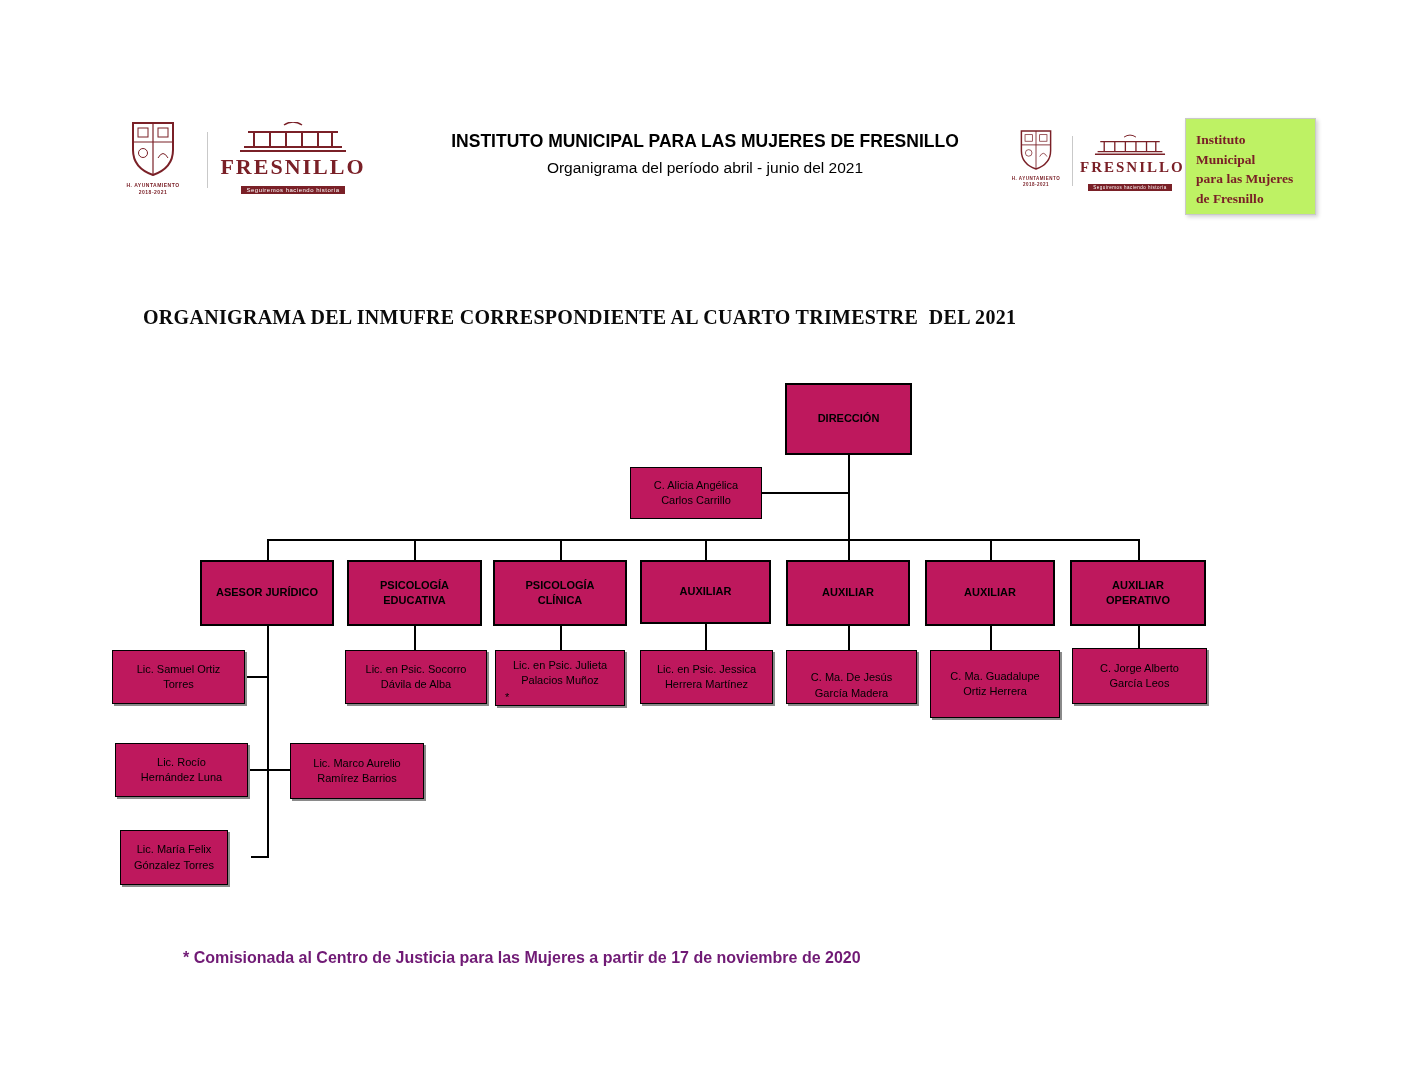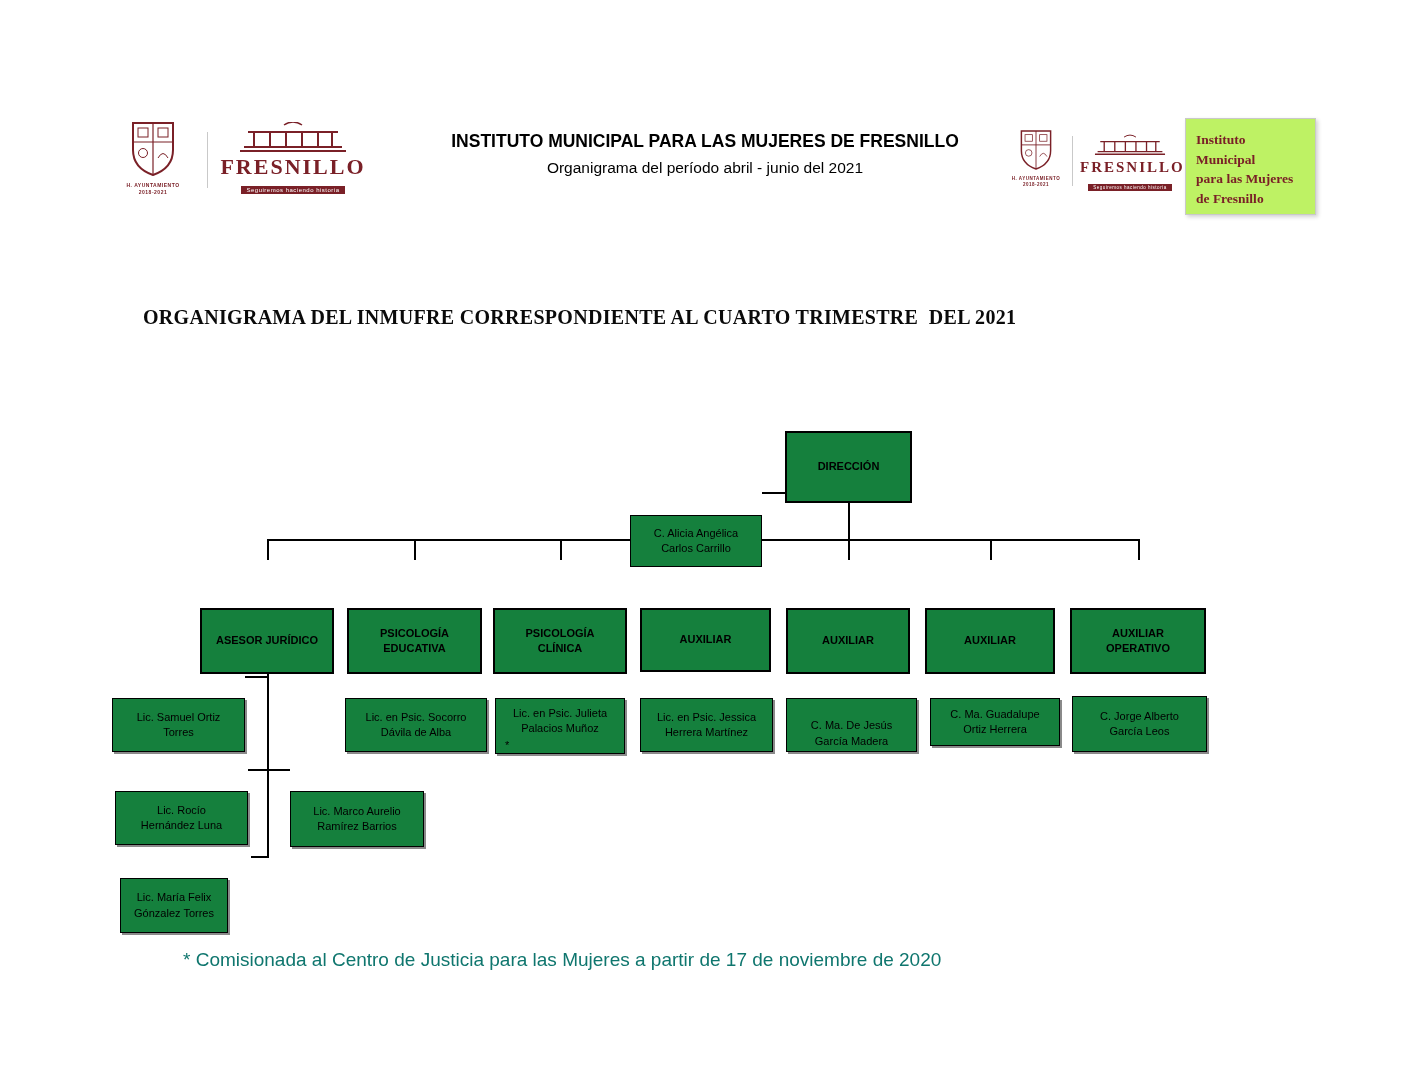--- a/index.html
+++ b/index.html
@@ -25,31 +25,31 @@
   }
   .inst-box-text{font-family:"Liberation Serif",serif;font-weight:bold;color:#7a2027;font-size:13.5px;line-height:1.45;white-space:pre-line;}
   
   .doc-title{
     position:absolute;left:143px;top:306px;width:1100px;
     font-family:"Liberation Serif",serif;font-weight:bold;font-size:20px;color:#0a0a0a;
     white-space:pre-wrap;letter-spacing:.3px;
   }
   
   .node{
-    position:absolute;background:#15803d;box-sizing:border-box;
-    display:flex;align-items:center;justify-content:center;text-align:center;margin-top:48px;
+    position:absolute;background:#be185d;box-sizing:border-box;
+    display:flex;align-items:center;justify-content:center;text-align:center;
   }
   .node .lbl{white-space:pre-line;line-height:1.4;font-size:11px;padding:2px 4px;}
   .dept{border:2px solid #000;}
   .dept .lbl{font-weight:bold;}
   .person{border:1.5px solid #000;box-shadow:2px 2px 0 #8a8a8a;}
   .line{position:absolute;background:#000;}
   .asterisk{position:absolute;left:9px;bottom:2px;font-size:11px;}
   
-  .footnote{position:absolute;left:183px;top:949px;font-size:19px;font-weight:400;color:#0f766e;}
+  .footnote{position:absolute;left:183px;top:949px;font-size:16px;font-weight:700;color:#701a75;}
 </style>
 </head>
 <body>
 
 <div class="page">
 
   <div class="crest-wrap" style="left:108px;top:120px;width:90px;">
     <svg width="52" height="58" viewBox="0 0 52 58">
       <path d="M6 3 H46 V30 Q46 48 26 55 Q6 48 6 30 Z" fill="none" stroke="#7a2027" stroke-width="2"></path>
       <line x1="6" y1="22" x2="46" y2="22" stroke="#7a2027" stroke-width="1.2"></line>
@@ -200,21 +200,21 @@
     <span class="asterisk">*</span>
   </div>
   <div class="node person" style="left:640px;top:650px;width:133px;height:54px;">
     <span class="lbl">Lic. en Psic. Jessica
 Herrera Martínez</span>
   </div>
   <div class="node person" style="left:786px;top:650px;width:131px;height:54px;align-items:flex-end;">
     <span class="lbl">C. Ma. De Jesús
 García Madera</span>
   </div>
-  <div class="node person" style="left:930px;top:650px;width:130px;height:48px;">
+  <div class="node person" style="left:930px;top:650px;width:130px;height:68px;">
     <span class="lbl">C. Ma. Guadalupe
 Ortiz Herrera</span>
   </div>
   <div class="node person" style="left:1072px;top:648px;width:135px;height:56px;">
     <span class="lbl">C. Jorge Alberto
 García Leos</span>
   </div>
 
   <div class="node person" style="left:115px;top:743px;width:133px;height:54px;">
     <span class="lbl">Lic. Rocío

